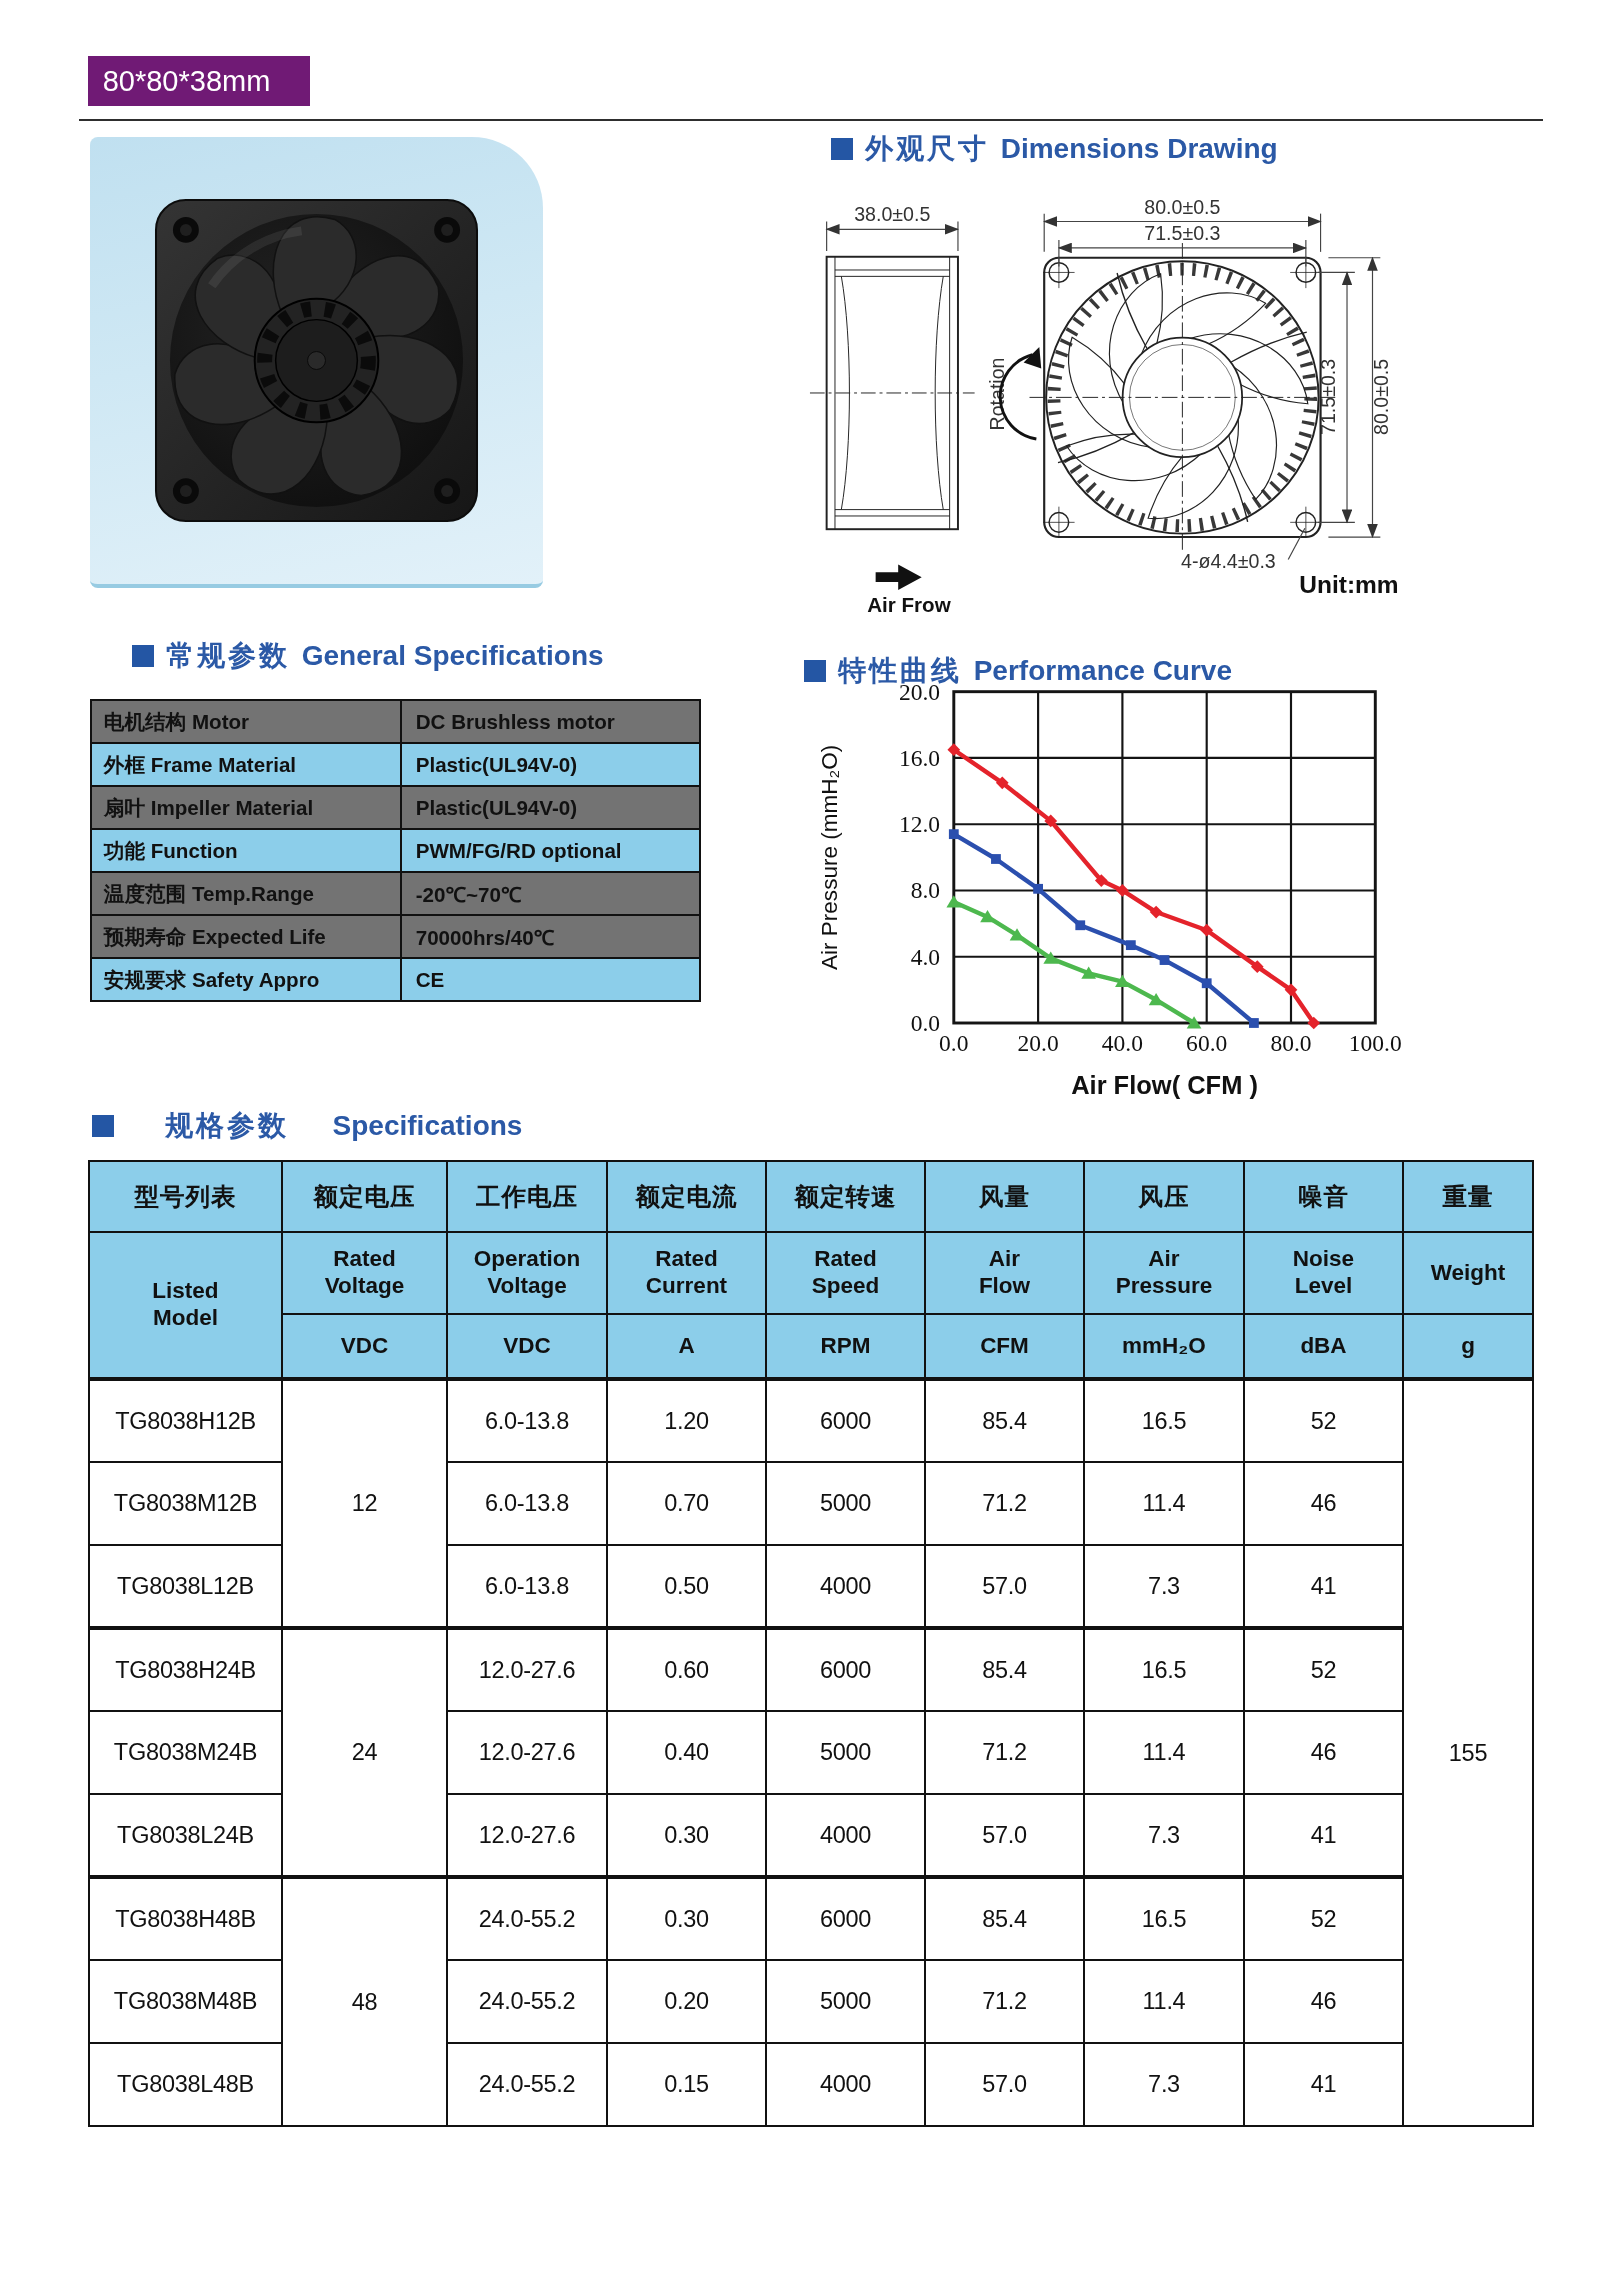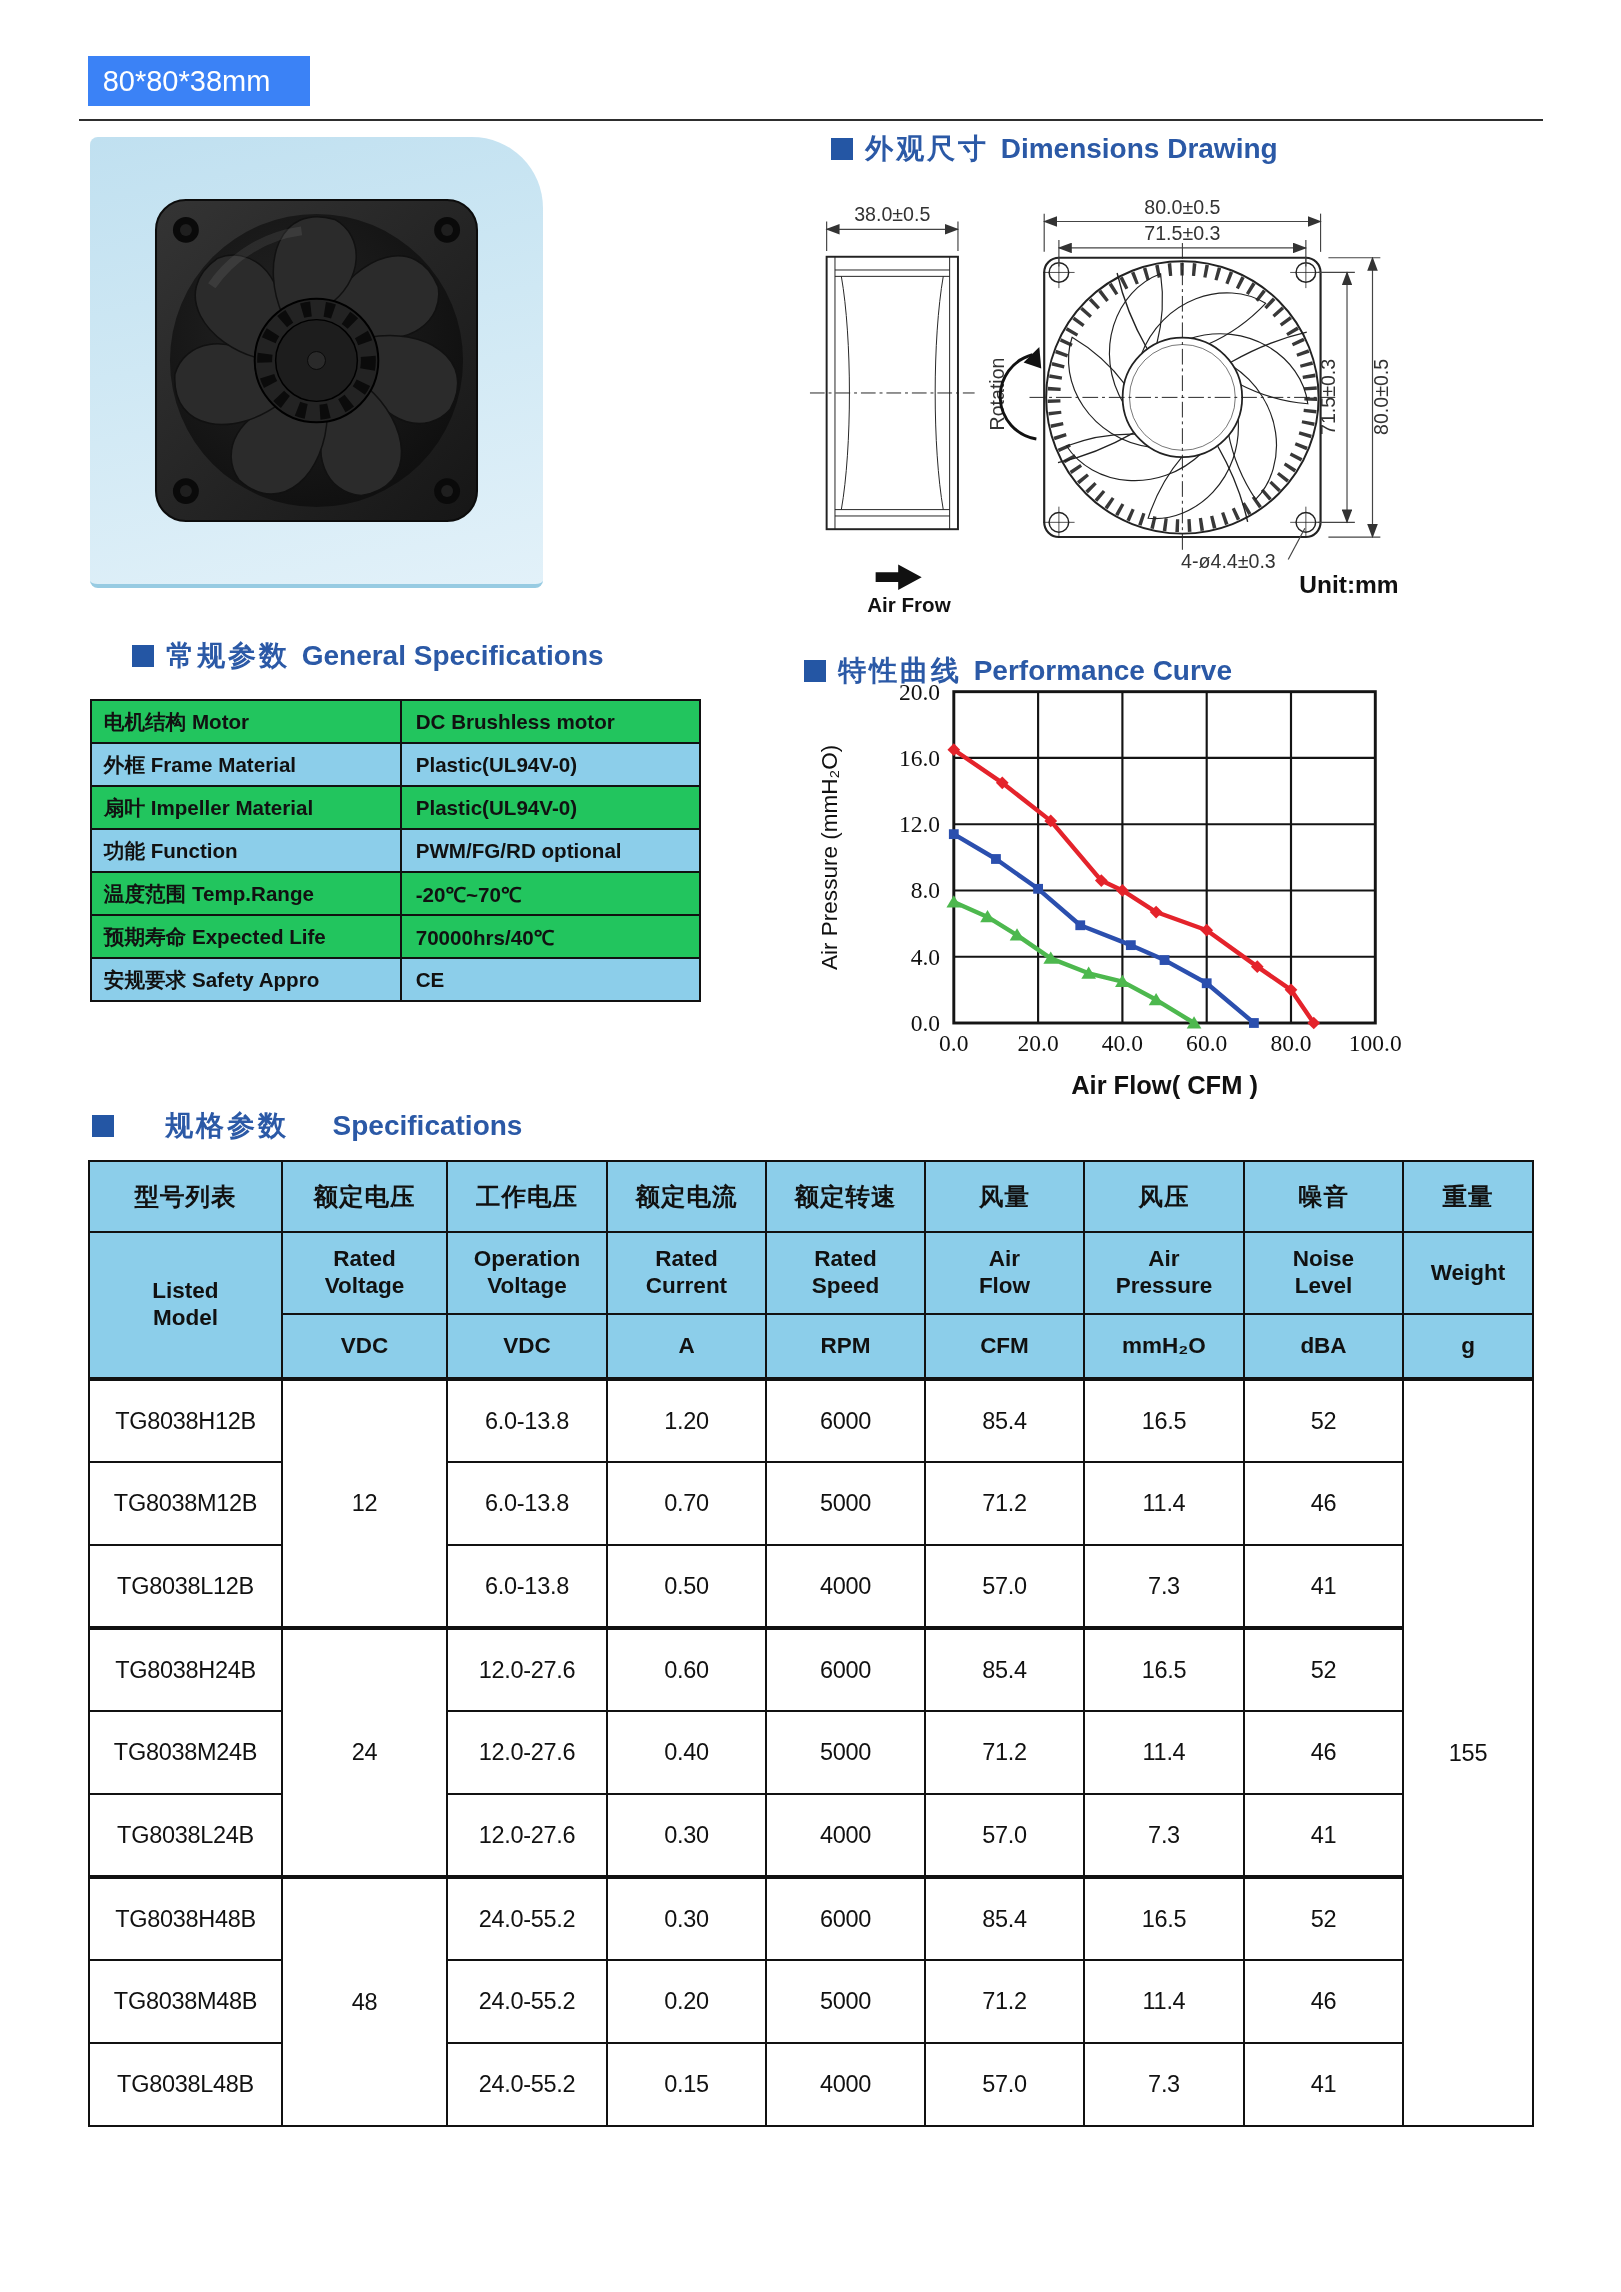--- a/index.html
+++ b/index.html
@@ -1,35 +1,35 @@
 <!DOCTYPE html>
 <html><head>
 <meta charset="utf-8">
 <style>
   html,body{margin:0;padding:0;background:#fff;}
   body{width:1621px;height:2293px;position:relative;font-family:"Liberation Sans",sans-serif;color:#111;}
   .abs{position:absolute;}
   
-  .badge{left:88px;top:56px;width:222px;height:50px;background:#3b82f6;color:#fff;
+  .badge{left:88px;top:56px;width:222px;height:50px;background:#701a75;color:#fff;
          font-size:29px;line-height:50px;padding-left:14.7px;box-sizing:border-box;font-weight:500;}
   .divider{left:79px;top:119px;width:1464px;height:0;border-top:2.5px solid #2e2e2e;}
   
   .photo{left:90px;top:137px;width:453px;height:447px;border-radius:7.8px 71px 7.8px 7.8px;
          background:linear-gradient(168deg,#c0e0f0 0%,#cfe8f4 45%,#e2f1f9 100%);
          border-bottom:4.9px solid #97cbe2;display:flex;align-items:center;justify-content:center;}
   
   .sec-title{display:flex;align-items:center;color:#2b59a6;white-space:nowrap;}
   .sq{width:21.6px;height:21.6px;background:#2456a4;margin-right:12.7px;flex:none;}
   .zh{font-size:28px;font-weight:700;letter-spacing:2.9px;margin-right:11.8px;}
   .en{font-size:28px;font-weight:700;}
   
   table{border-collapse:collapse;table-layout:fixed;}
   .gtable{left:90px;top:699px;width:609px;}
   .gtable td{border:2.4px solid #111;height:43px;font-size:20.6px;font-weight:700;
-             box-sizing:border-box;background:#22c55e;}
+             box-sizing:border-box;background:#737373;}
   .gtable tr.blue td{background:#8cceea;}
   .gtable td.gl{width:310px;padding-left:11.8px;}
   .gtable td.gv{width:299px;padding-left:13.7px;}
   
   .stable{left:88px;top:1160px;width:1443px;border:2.9px solid #111;}
   .stable th,.stable td{border:2.4px solid #111;text-align:center;vertical-align:middle;
              box-sizing:border-box;padding:0;}
   .stable th{background:#8cceea;font-weight:700;}
   .stable .hzh th{height:71px;font-size:24.5px;letter-spacing:1px;margin-left:8px;}
   .stable .hen th{height:82px;font-size:22.5px;white-space:pre-line;line-height:1.18;}

